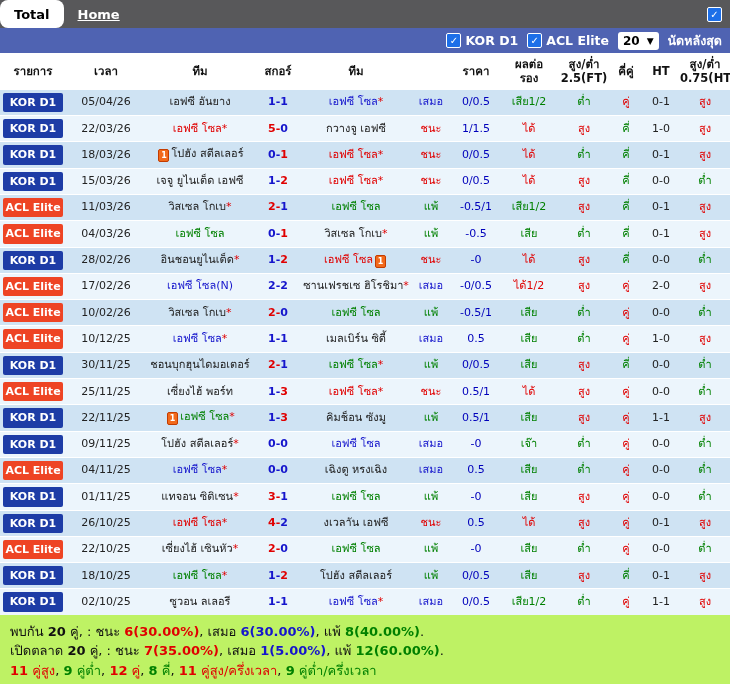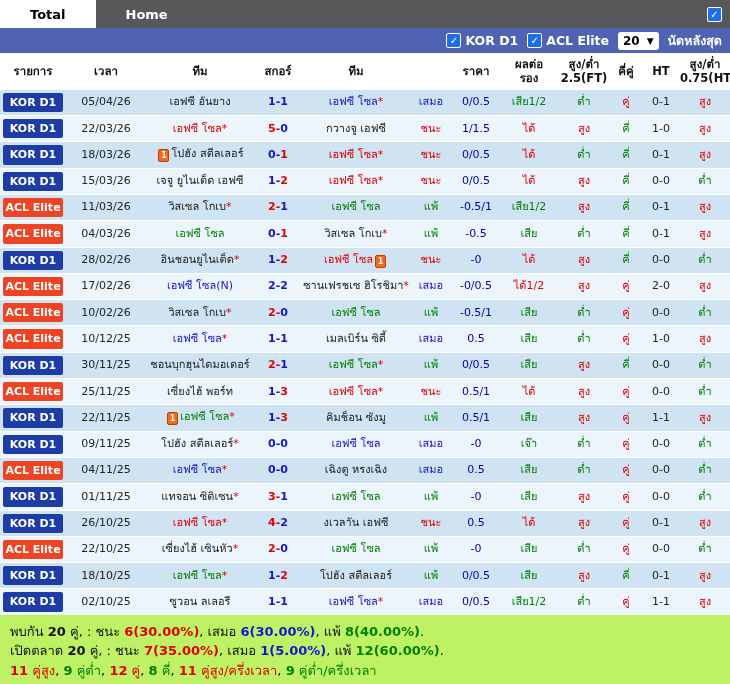--- a/index.html
+++ b/index.html
@@ -1,23 +1,23 @@
 <!DOCTYPE html>
 <html><head>
 <meta charset="utf-8">
 <style>
   html,body{margin:0;padding:0;background:#e9e9e9;font-family:"DejaVu Sans",sans-serif;}
   .page{width:730px;height:684px;background:#ffffff;overflow:hidden;margin:0;position:relative;}
 
   
   .topbar{background:#58585a;color:#fff;display:flex;align-items:stretch;height:28px;font-size:13px;}
   .topbar .title{display:flex;align-items:center;padding:0 12px 0 10px;font-weight:bold;white-space:nowrap;}
-  .tab{display:flex;align-items:center;padding:0 30px;font-weight:bold;cursor:pointer;}
+  .tab{display:flex;align-items:center;padding:0 14px;font-weight:bold;cursor:pointer;border-radius:8px;}
   .tab.active{background:#ffffff;color:#000;}
-  .tab.inactive{color:#fff;}
+  .tab.inactive{color:#fff;text-decoration:underline;}
   .topbar-right{margin-left:auto;display:flex;align-items:center;gap:5px;padding-right:8px;font-weight:bold;}
 
   .cb{display:inline-block;width:13px;height:13px;background:#1d6fe8;border:1px solid #fff;border-radius:2px;color:#fff;font-size:10px;line-height:13px;text-align:center;font-weight:bold;cursor:pointer;}
 
   
   .filterbar{background:#4f63b2;height:25px;display:flex;align-items:center;justify-content:flex-end;gap:9px;padding-right:8px;color:#fff;font-size:12.5px;font-weight:bold;}
   .filteritem{display:flex;align-items:center;gap:4px;}
   .select{background:#fff;color:#000;border-radius:3px;height:18px;display:flex;align-items:center;gap:7px;padding:0 5px;font-weight:bold;font-size:12px;cursor:pointer;}
   .select .caret{font-size:9px;}
 

